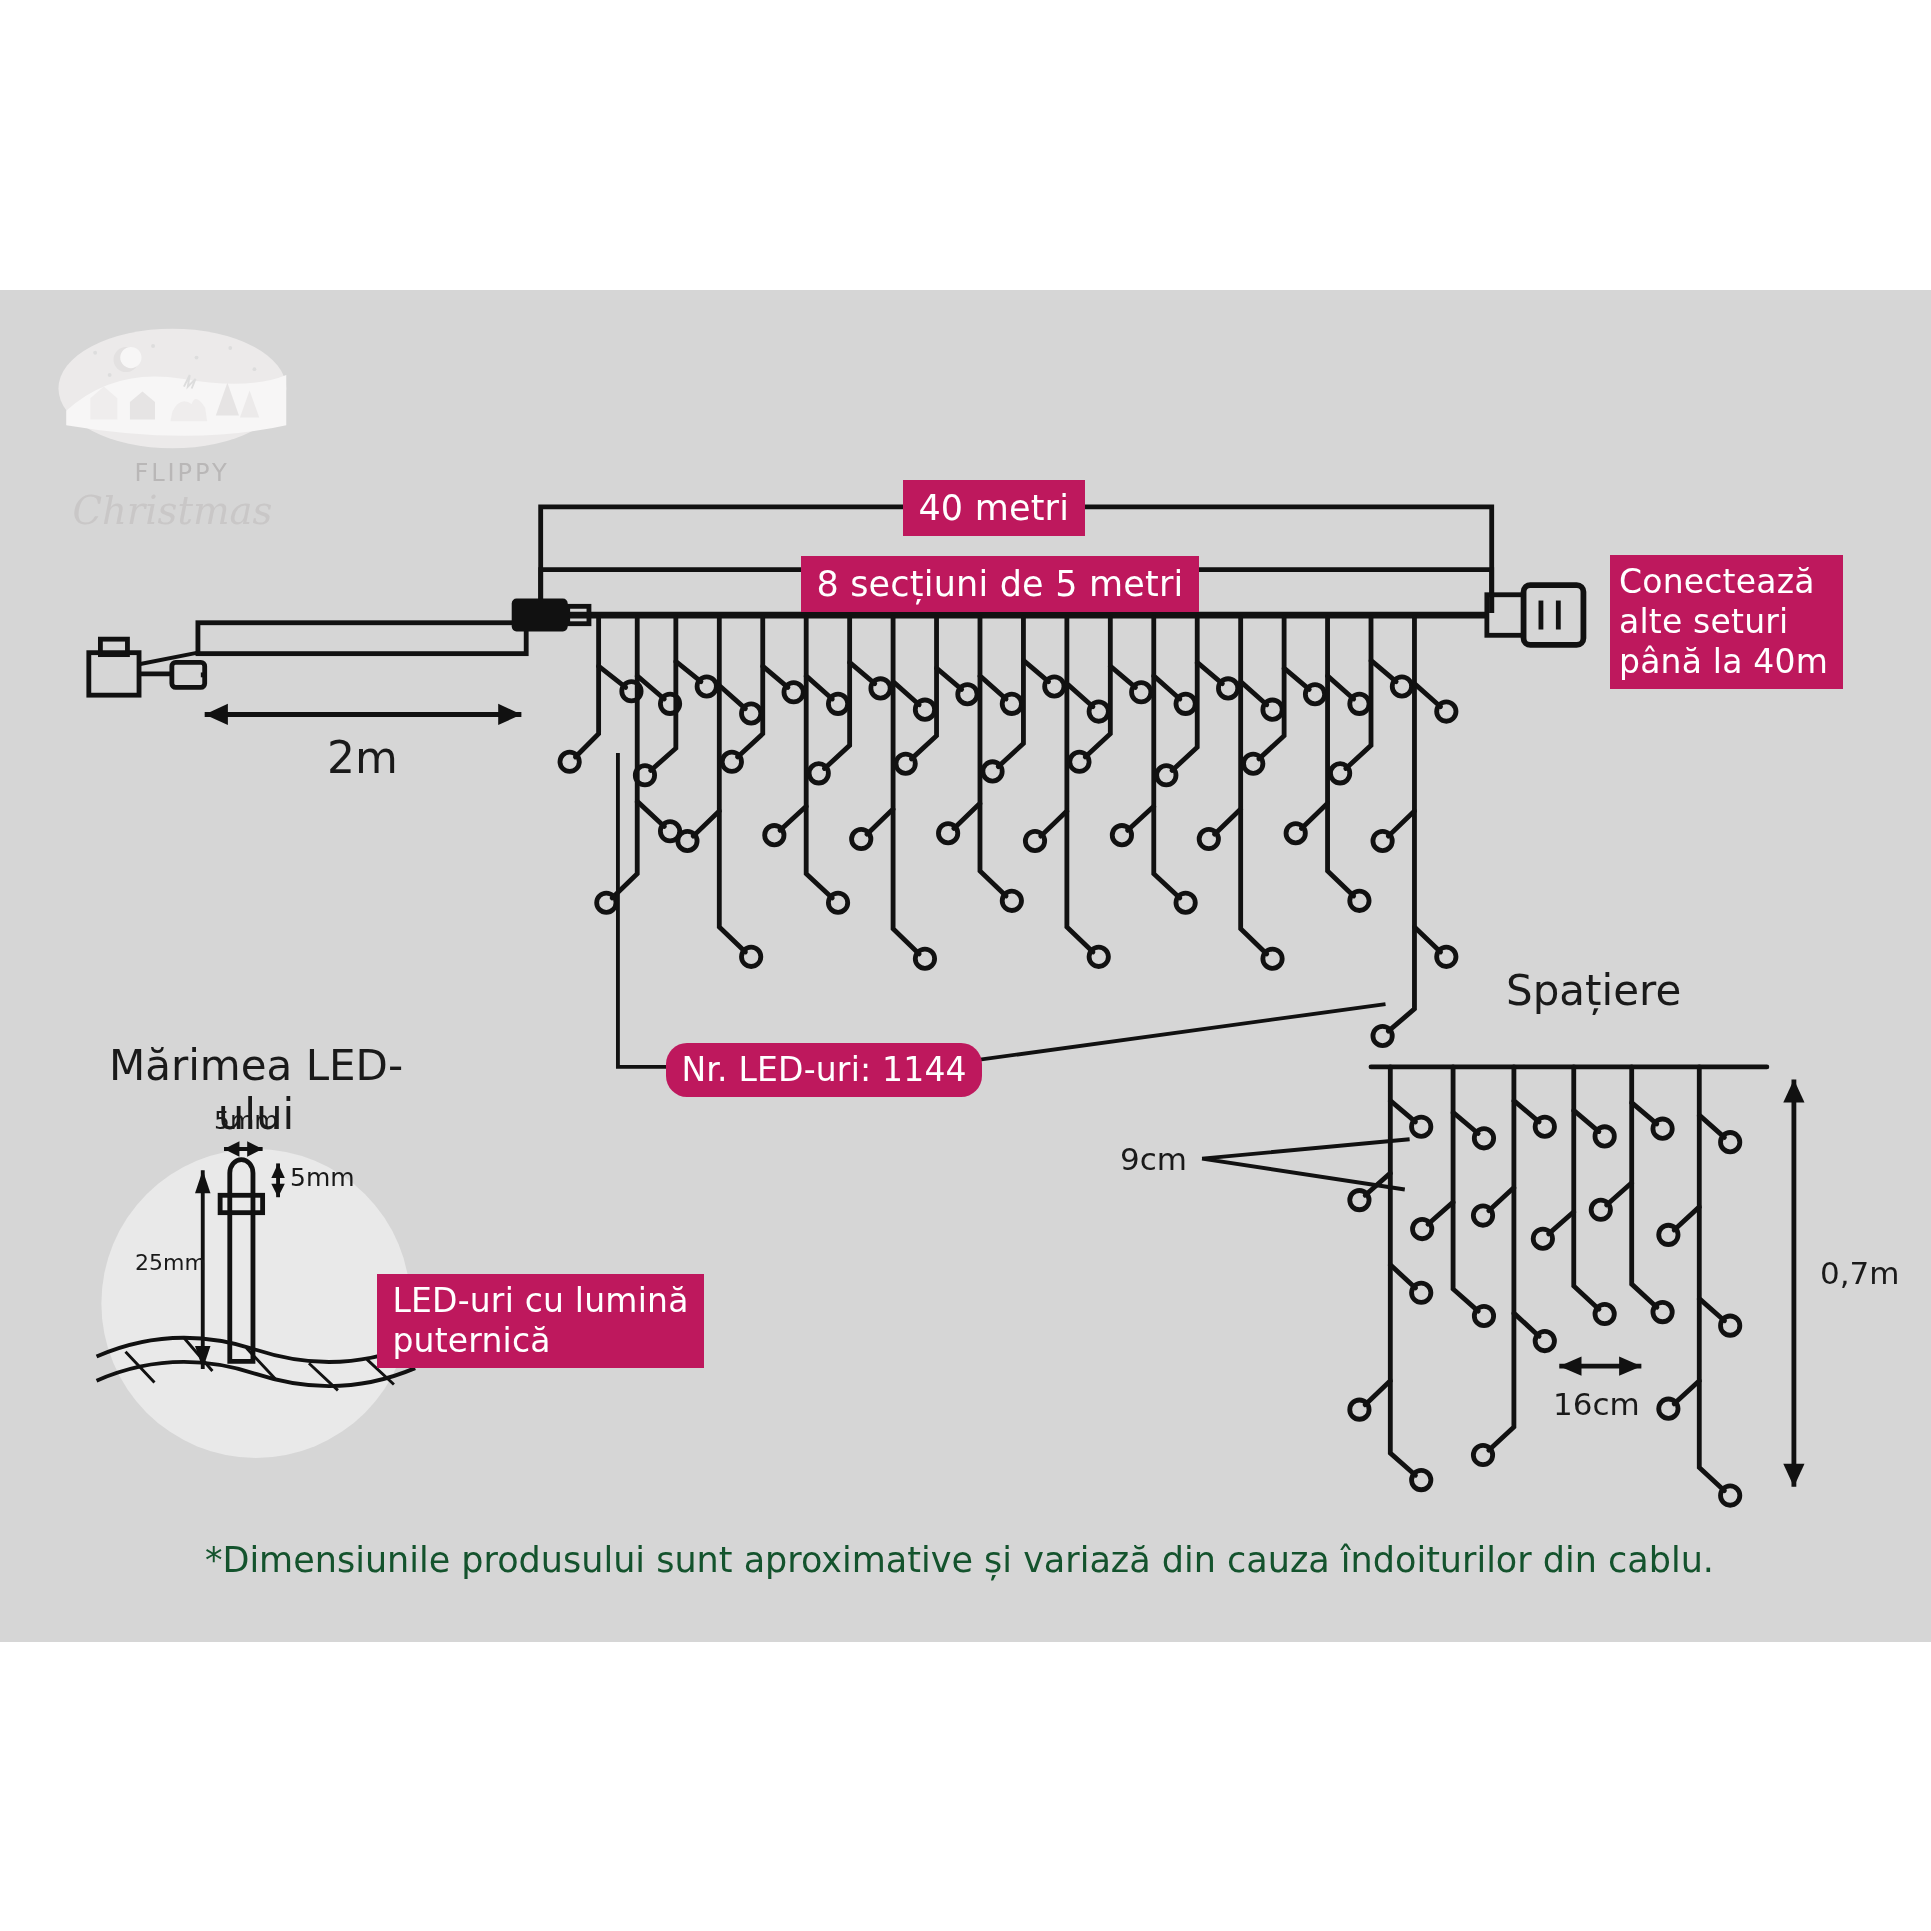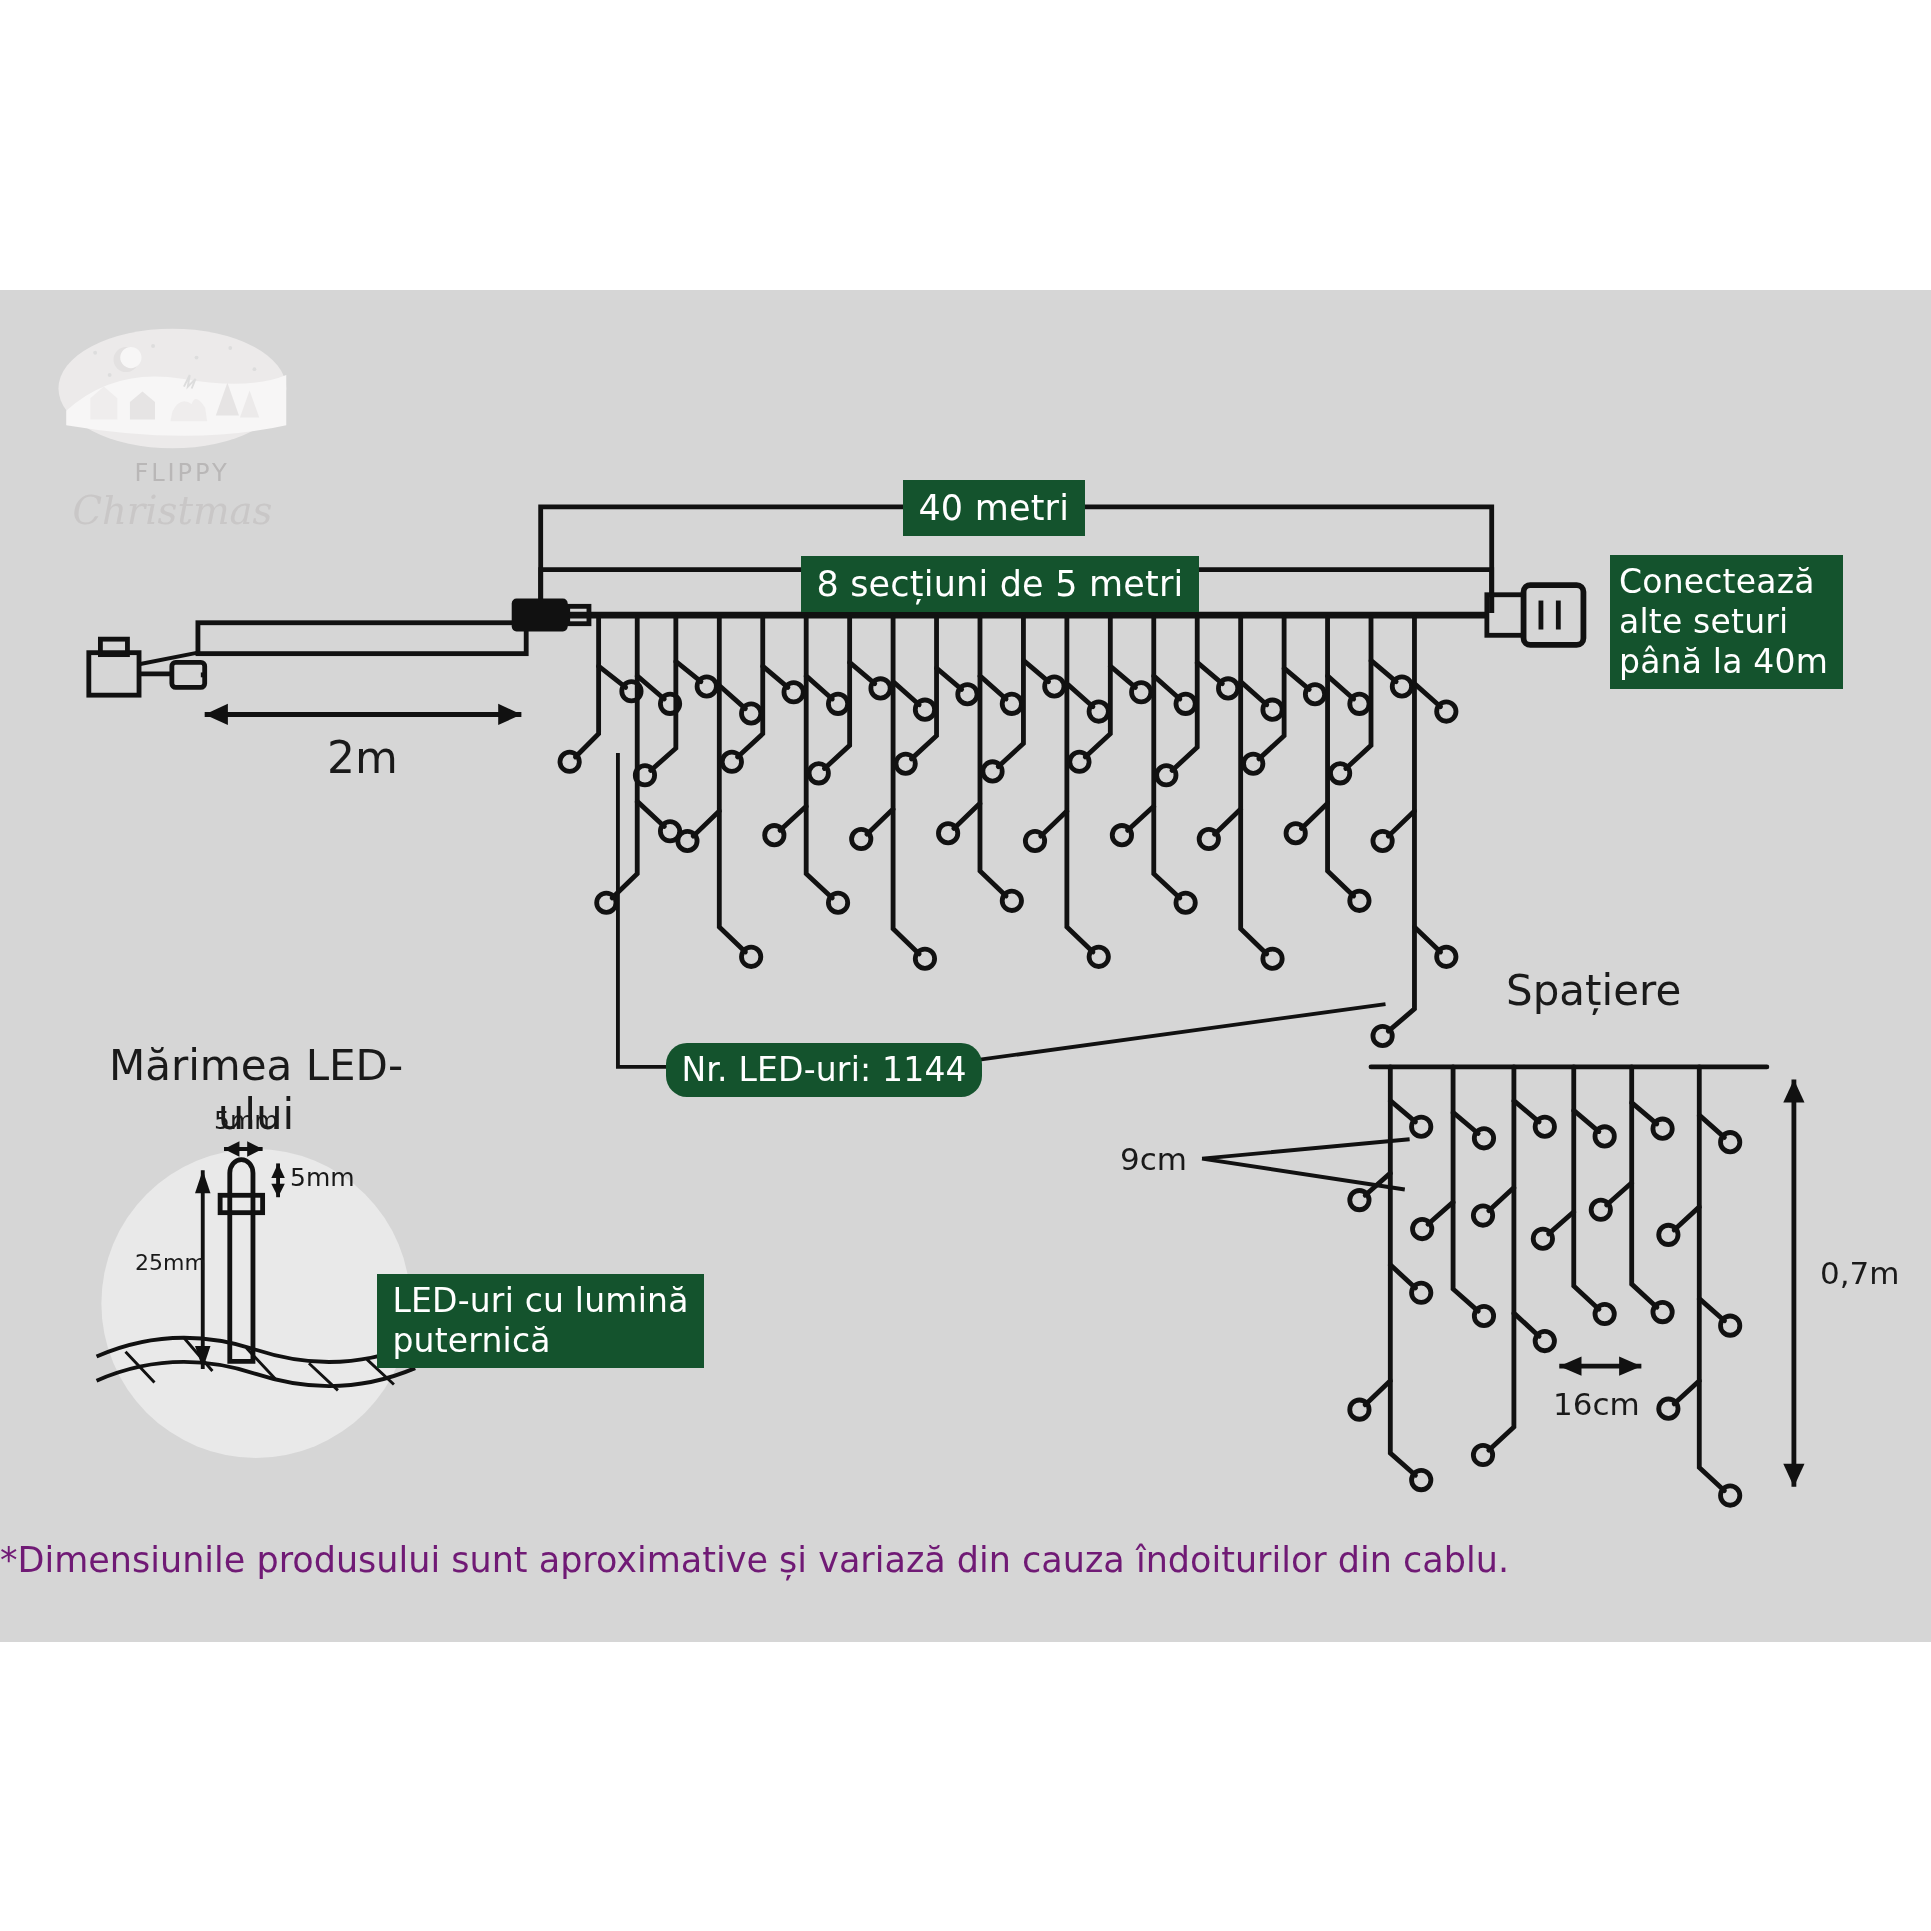--- a/index.html
+++ b/index.html
@@ -16,21 +16,21 @@
   }
   
   #panel{
     position:absolute;
     left:0;top:290px;
     width:1931px;height:1352px;
     background:#d6d6d6;
   }
   .lbl{
     position:absolute;
-    background:#14532d;
+    background:#be185d;
     color:#ffffff;
     font-family:"DejaVu Sans", sans-serif;
     font-size:29px;
     line-height:1.22;
     padding:6.8px 15.4px;
     white-space:pre-line;
     letter-spacing:0.2px;
   }
   .plain{
     position:absolute;
@@ -43,23 +43,23 @@
     left:0;top:359px;width:1931px;
     text-align:center;
     font-size:85px;
     color:#121212;
     font-family:"DejaVu Sans", sans-serif;
     letter-spacing:0.5px;
   }
   #footnote{
     position:absolute;
     left:0;top:1540px;width:1714px;
-    text-align:left;
+    text-align:right;
     font-size:35px;
-    color:#701a75;
+    color:#14532d;
   }
   svg{position:absolute;left:0;top:0;}
   .logo-wrap{
     position:absolute;left:37px;top:319px;width:319px;height:222px;
   }
 </style>
 </head>
 <body>
 
 <div id="stage">

